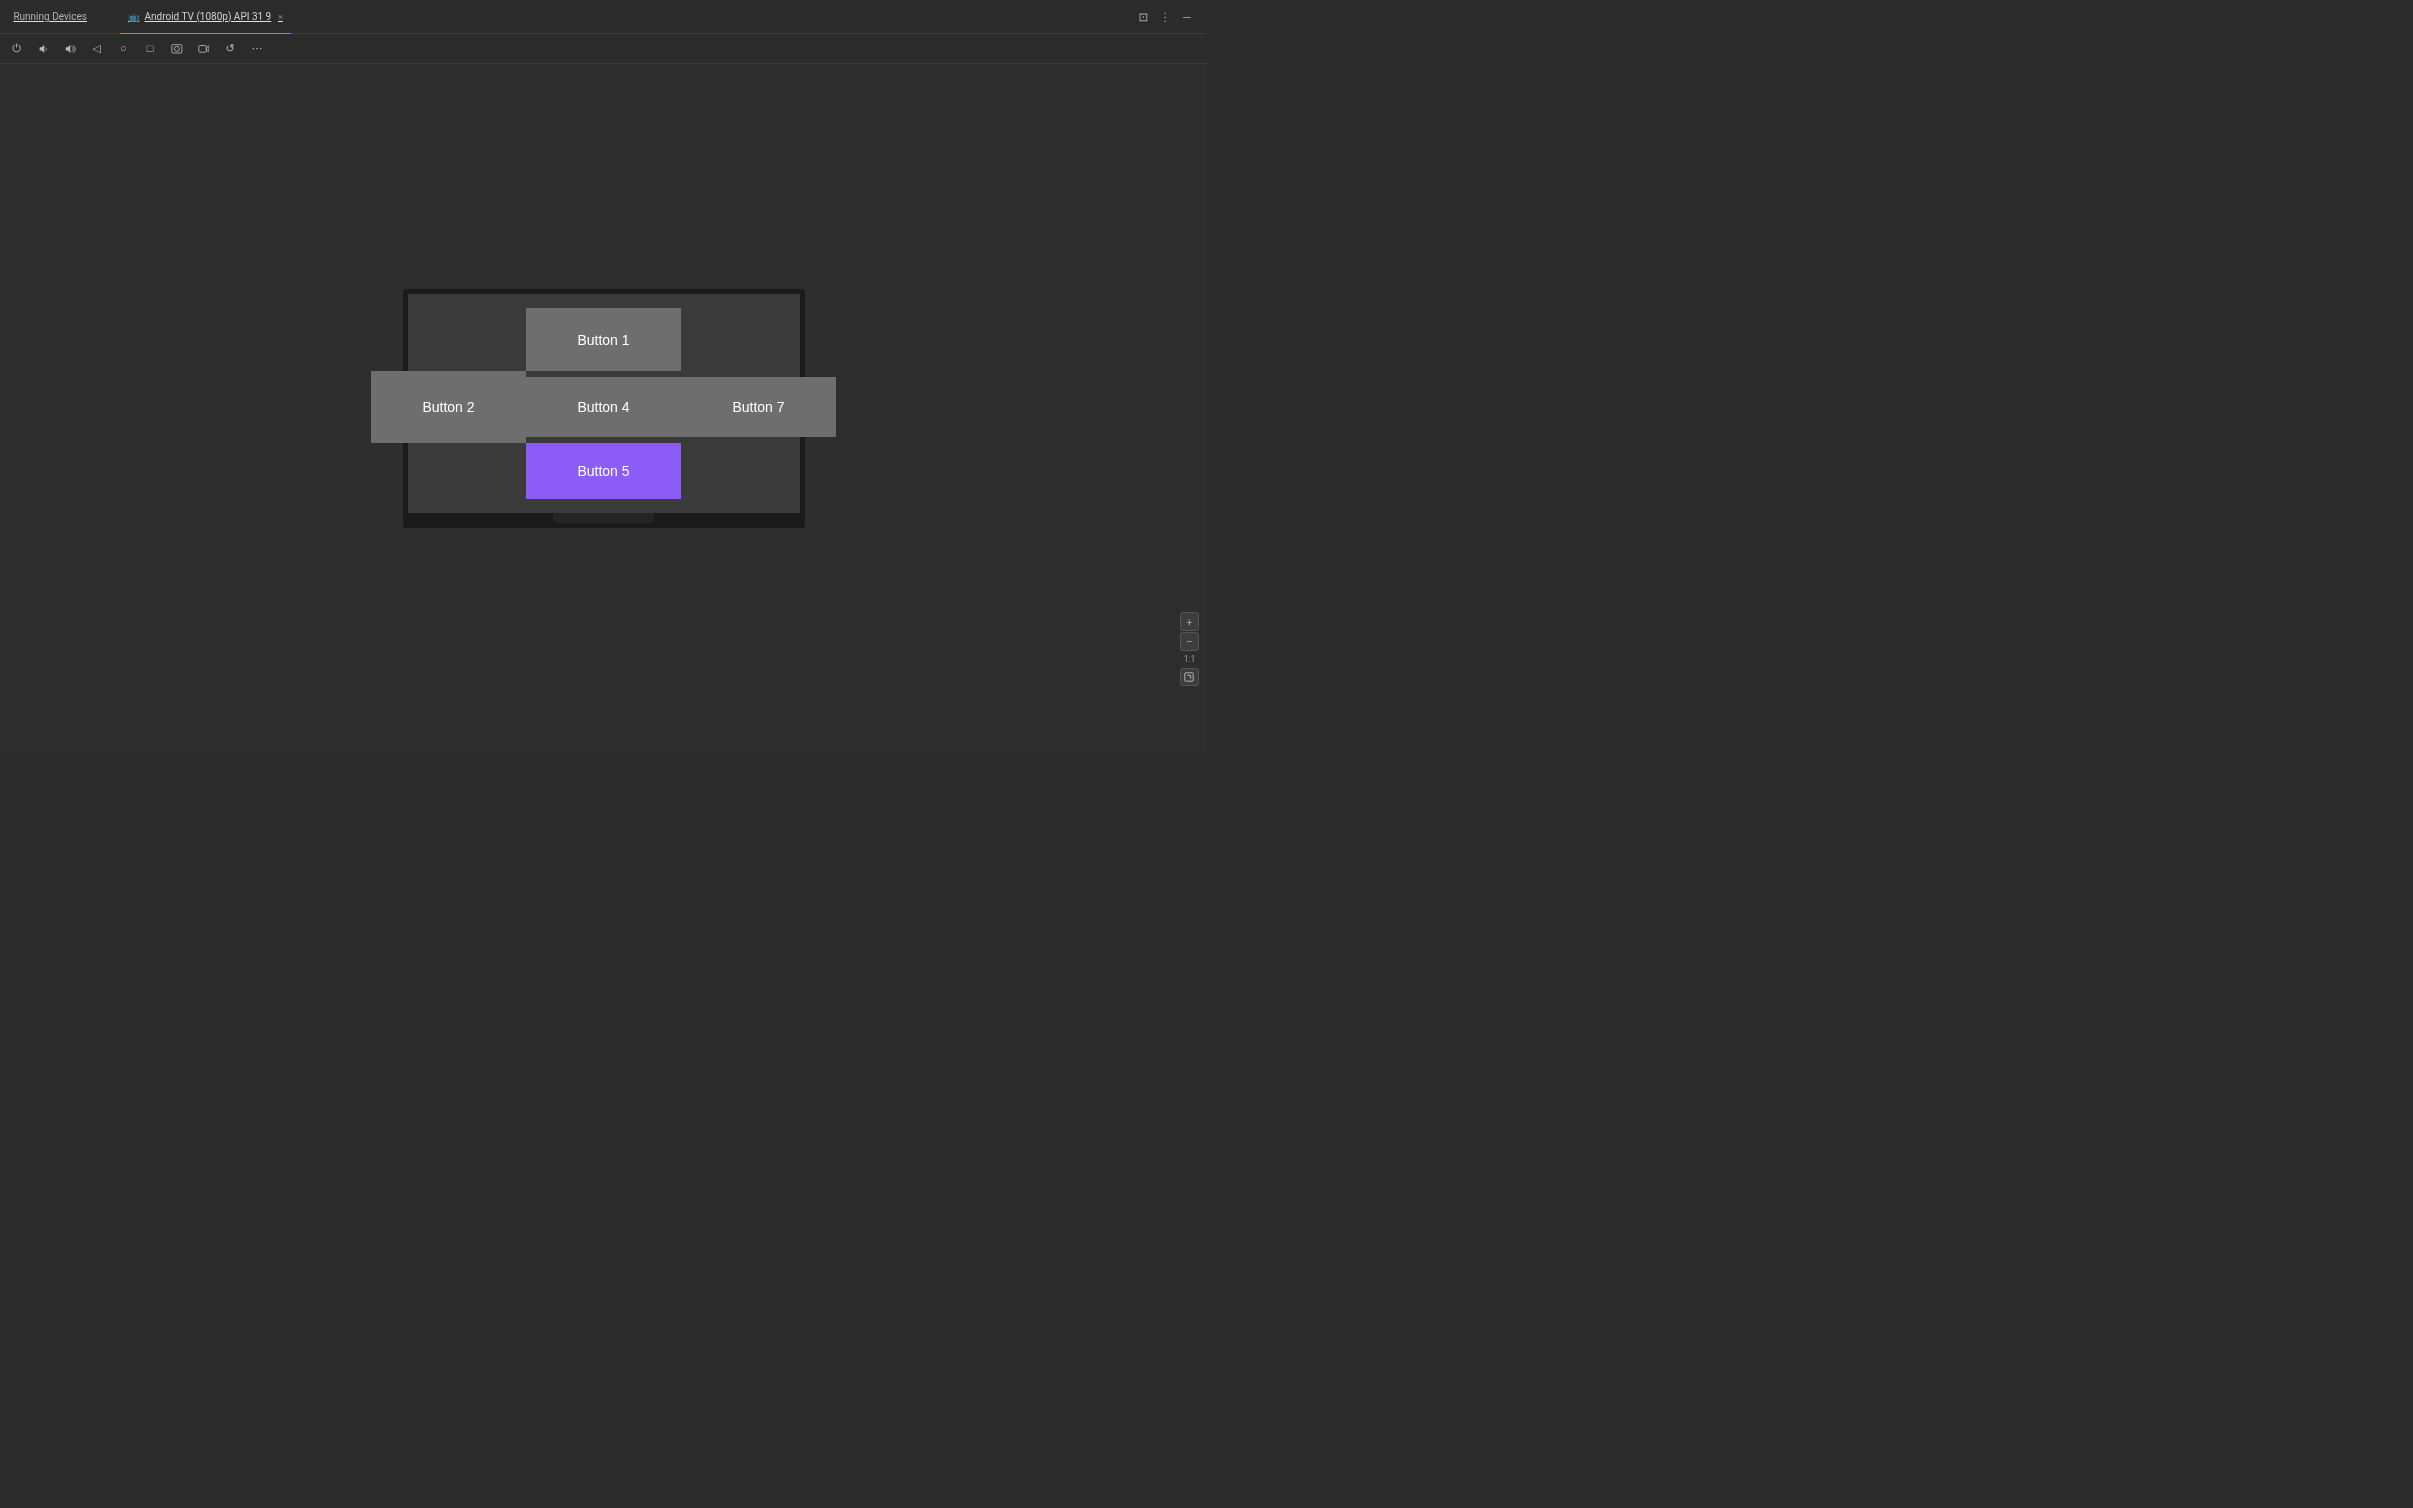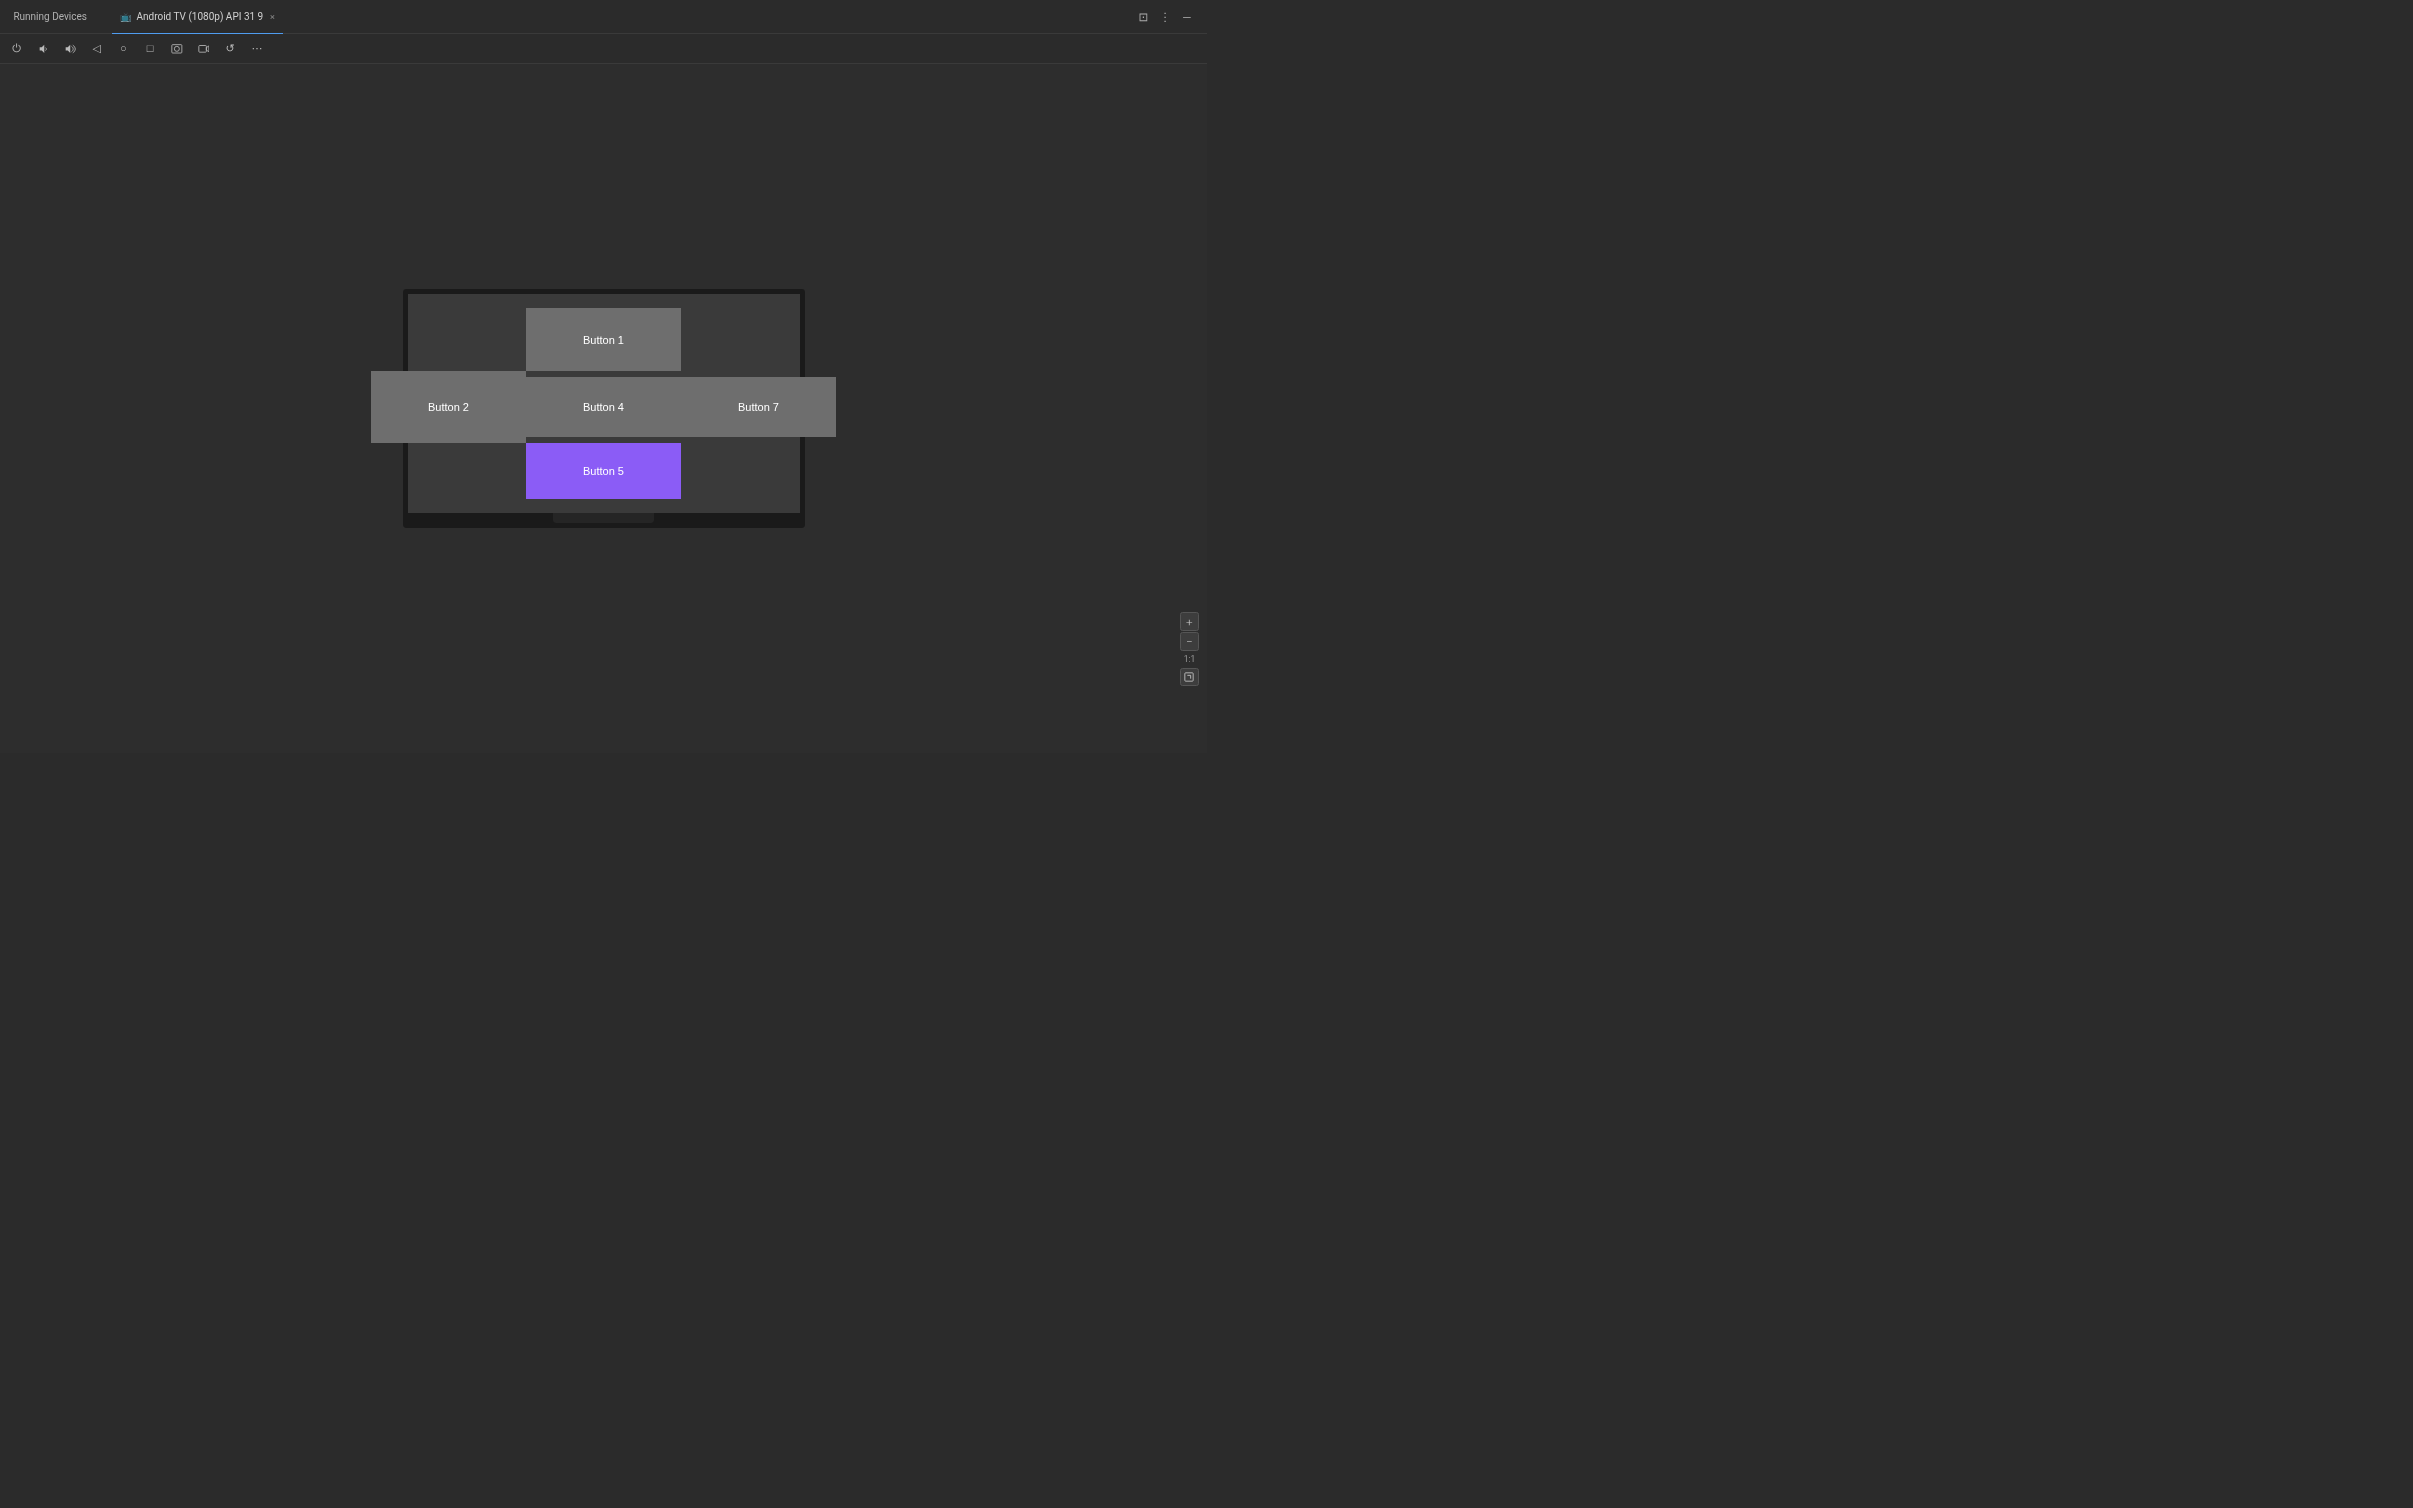--- a/index.html
+++ b/index.html
@@ -18,22 +18,23 @@
       background: #2b2b2b;
       display: flex;
       align-items: center;
       padding: 0 6.7px;
       gap: 0;
       border-bottom: 0.8px solid #3a3a3a;
     }
     .title-bar-left {
       display: flex;
       align-items: center;
-      gap: 18px;
+      gap: 26px;
       flex: 1;
+      text-decoration: underline;
     }
     .running-devices-label {
       font-size: 10px;
       color: #b0b0b0;
       padding: 0 6.7px;
       white-space: nowrap;
     }
     .tab {
       display: flex;
       align-items: center;
@@ -141,21 +142,21 @@
       gap: 0;
     }
     .button-row {
       display: flex;
       align-items: center;
       gap: 0;
     }
     .tv-button {
       background: #6e6e6e;
       color: #ffffff;
-      font-size: 11px;
+      font-size: 14px;
       display: flex;
       align-items: center;
       justify-content: center;
       cursor: pointer;
       border: none;
       font-weight: 400;
     }
     .tv-button.btn1 {
       width: 155px;
       height: 63px;

